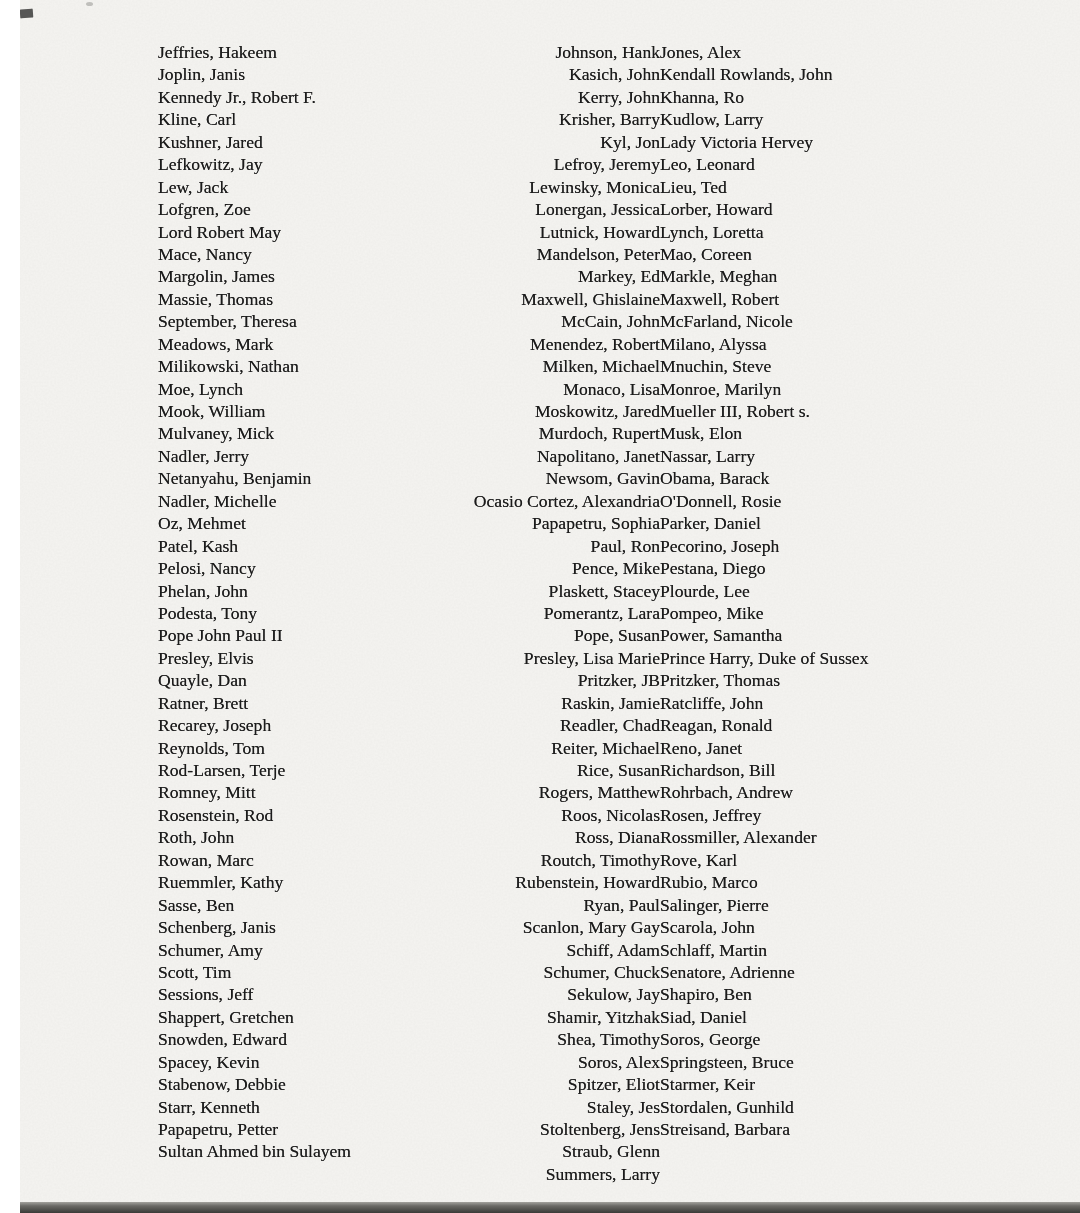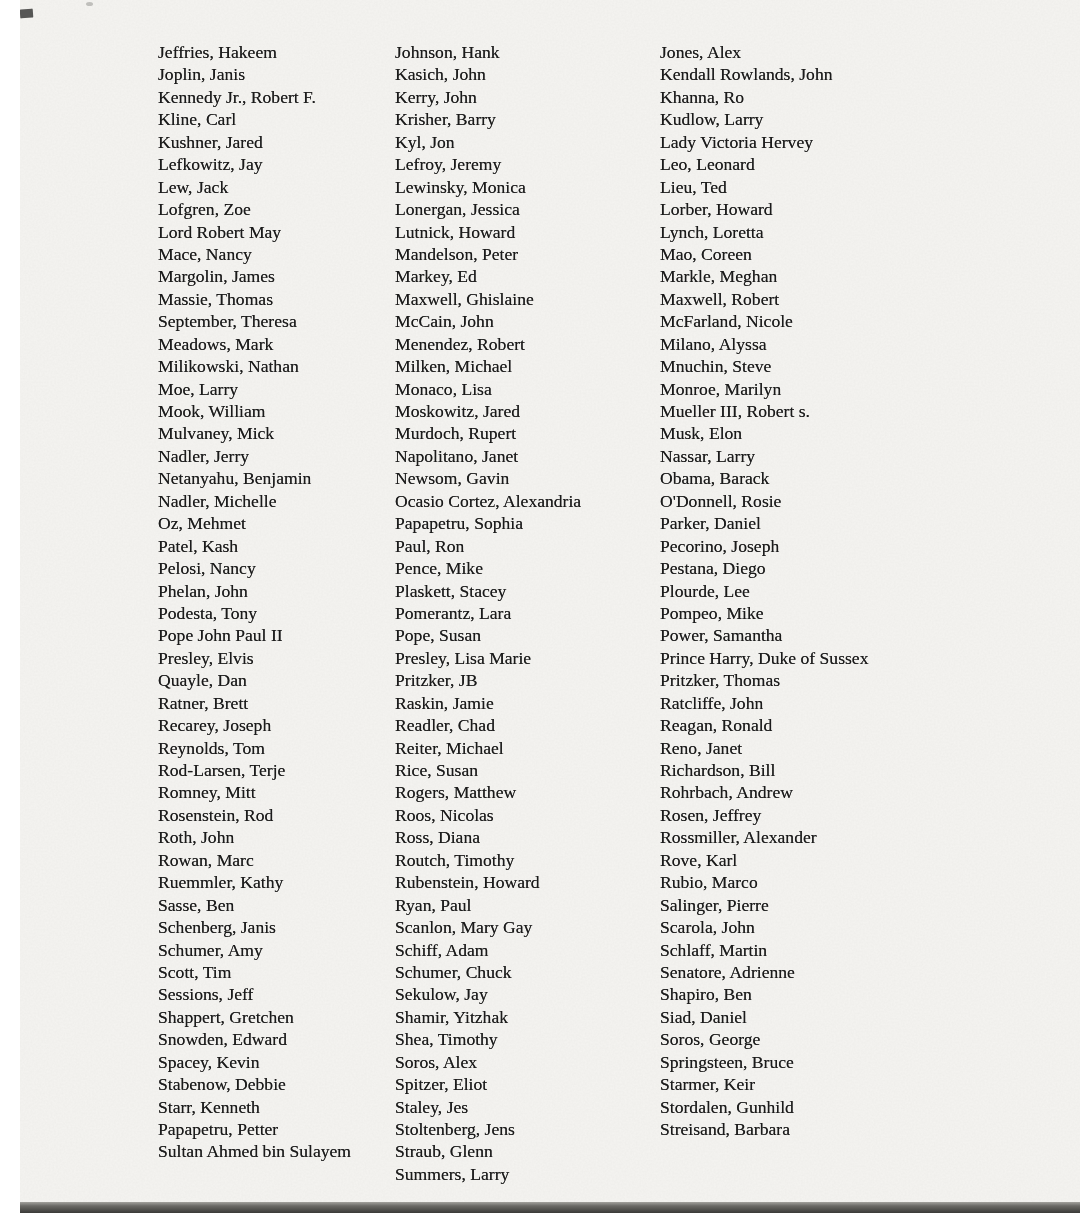--- a/index.html
+++ b/index.html
@@ -36,21 +36,21 @@
     align-items: flex-start;
   }
   .col {
     color: #1b1b1b;
     font-size: 17.6px;
     line-height: 22.45px;
     white-space: nowrap;
     text-shadow: 0 0 0.55px rgba(25,25,25,0.72);
   }
   .col1 { width: 237px; }
-  .col2 { width: 265px; }
+  .col2 { width: 265px; text-align: right; }
   .col3 { flex: 1; }
   .name-line { height: 22.45px; }
   .top-left-mark {
     position: absolute;
     top: 9px;
     left: 0;
     width: 13px;
     height: 9px;
     background: #3b3b39;
     border-radius: 1px;
@@ -102,21 +102,21 @@
         <div class="name-line">Lefkowitz, Jay</div>
         <div class="name-line">Lew, Jack</div>
         <div class="name-line">Lofgren, Zoe</div>
         <div class="name-line">Lord Robert May</div>
         <div class="name-line">Mace, Nancy</div>
         <div class="name-line">Margolin, James</div>
         <div class="name-line">Massie, Thomas</div>
         <div class="name-line">September, Theresa</div>
         <div class="name-line">Meadows, Mark</div>
         <div class="name-line">Milikowski, Nathan</div>
-        <div class="name-line">Moe, Larry</div>
+        <div class="name-line">Moe, Lynch</div>
         <div class="name-line">Mook, William</div>
         <div class="name-line">Mulvaney, Mick</div>
         <div class="name-line">Nadler, Jerry</div>
         <div class="name-line">Netanyahu, Benjamin</div>
         <div class="name-line">Nadler, Michelle</div>
         <div class="name-line">Oz, Mehmet</div>
         <div class="name-line">Patel, Kash</div>
         <div class="name-line">Pelosi, Nancy</div>
         <div class="name-line">Phelan, John</div>
         <div class="name-line">Podesta, Tony</div>

